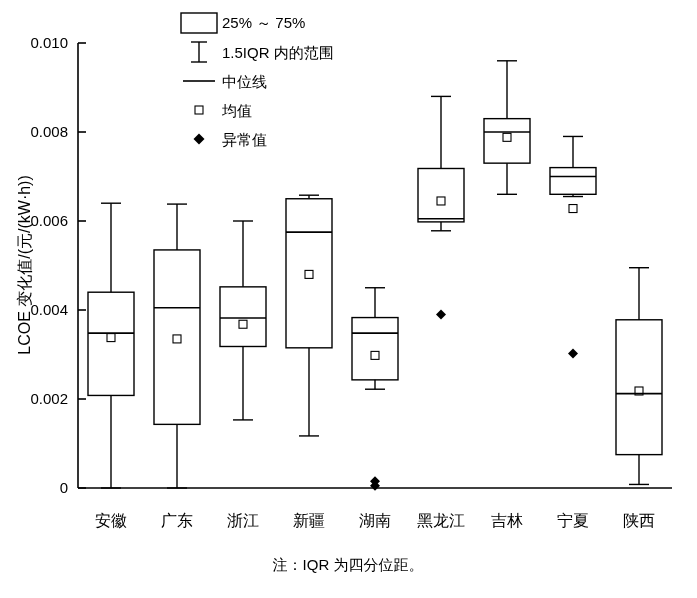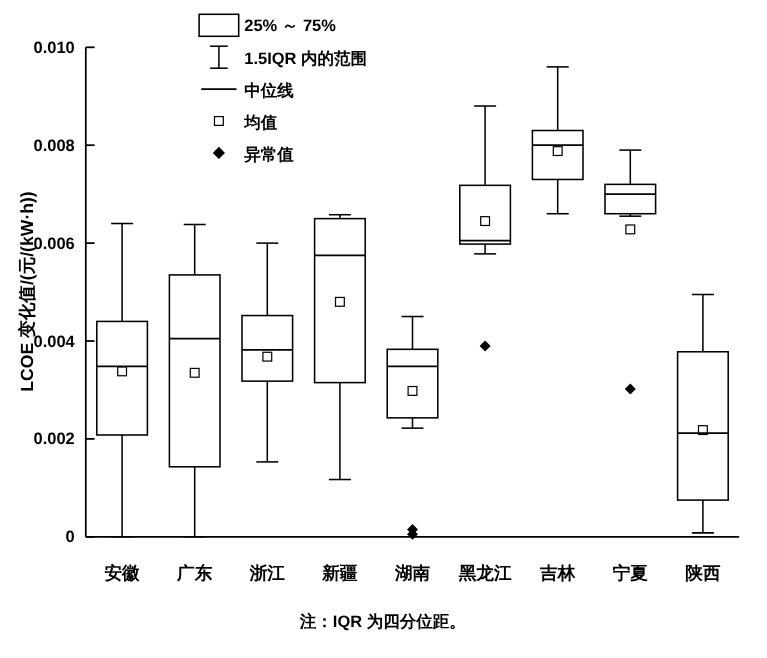--- a/index.html
+++ b/index.html
@@ -13,21 +13,20 @@
     font-family: "Liberation Sans", sans-serif;
     color: #000;
     position: relative;
     overflow: hidden;
   }
   #chart-root {
     position: absolute;
     left: 0; top: 0;
     width: 697px;
     height: 598px;
-    font-weight: bold;
   }
   svg {
     display: block;
   }
   .tick-label {
     font-family: "Liberation Sans", sans-serif;
     font-size: 15px;
     fill: #000;
   }
   .cat-label {

